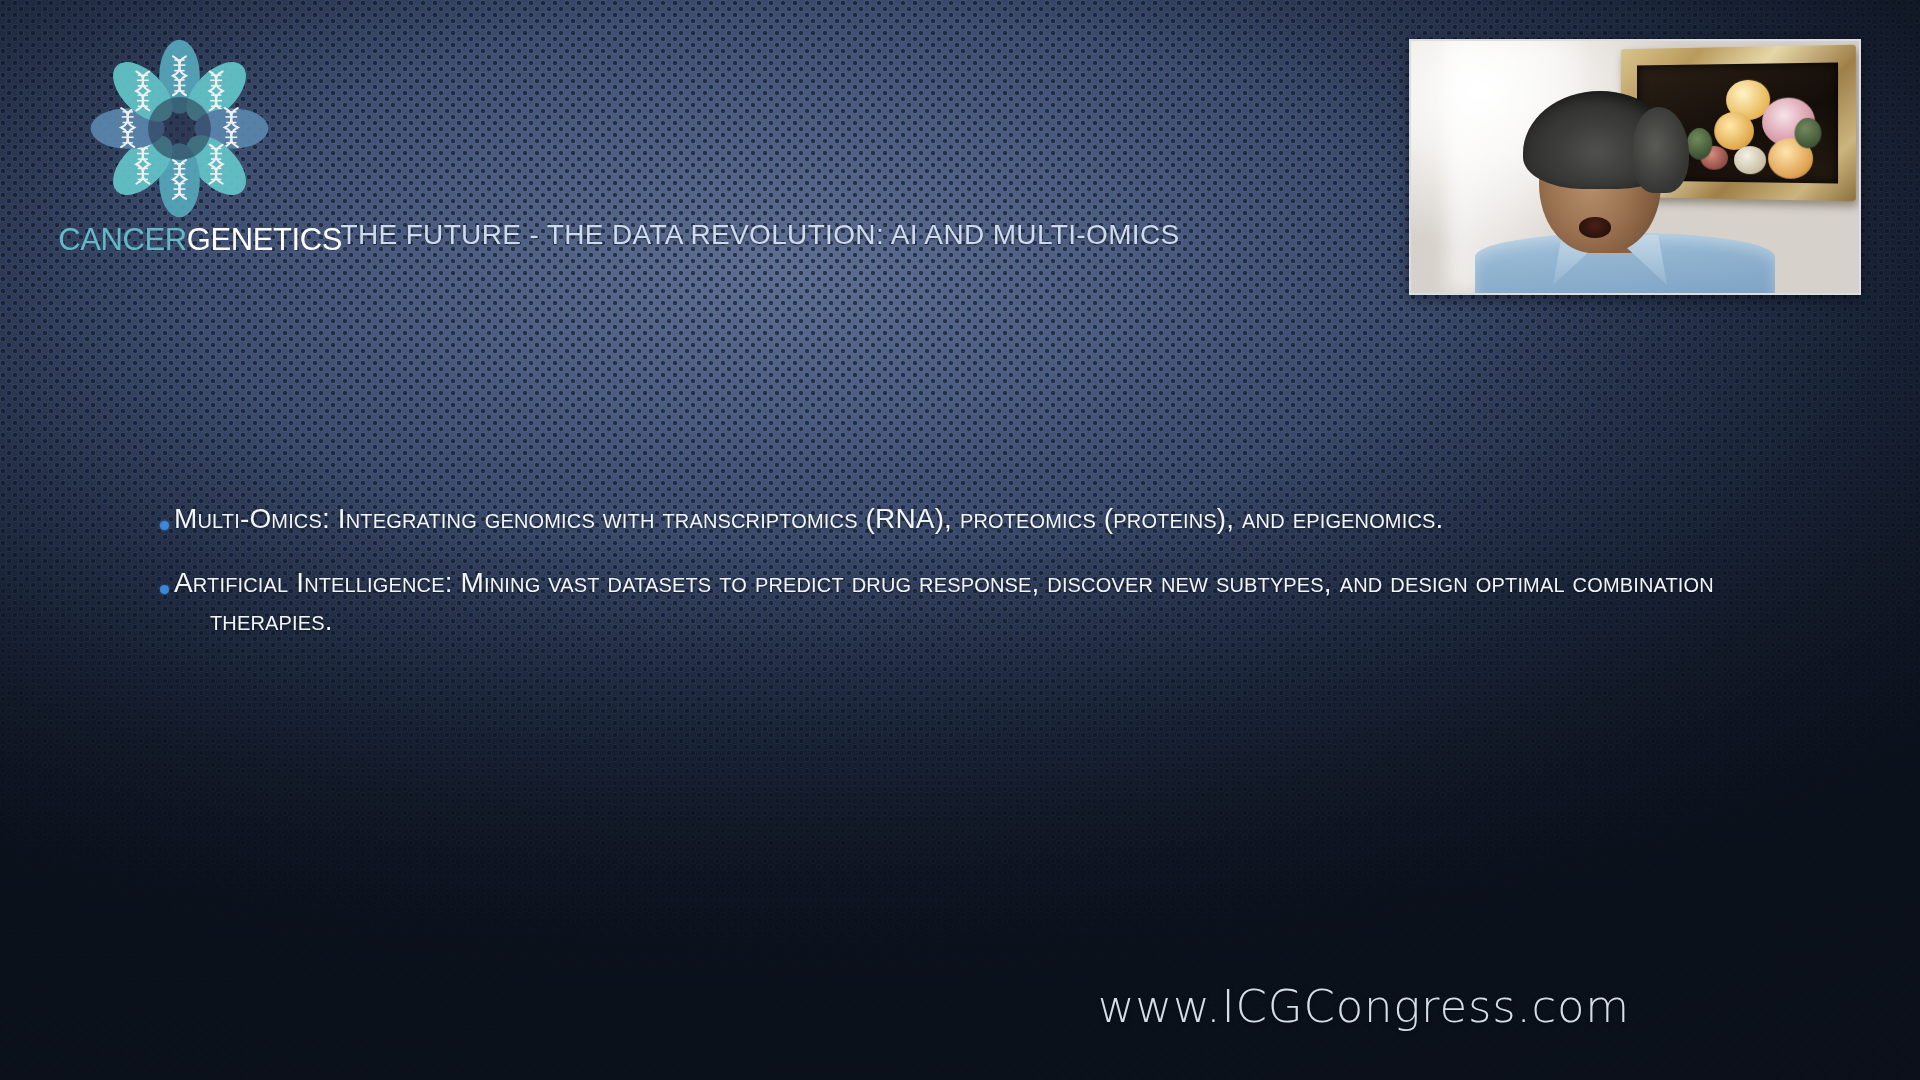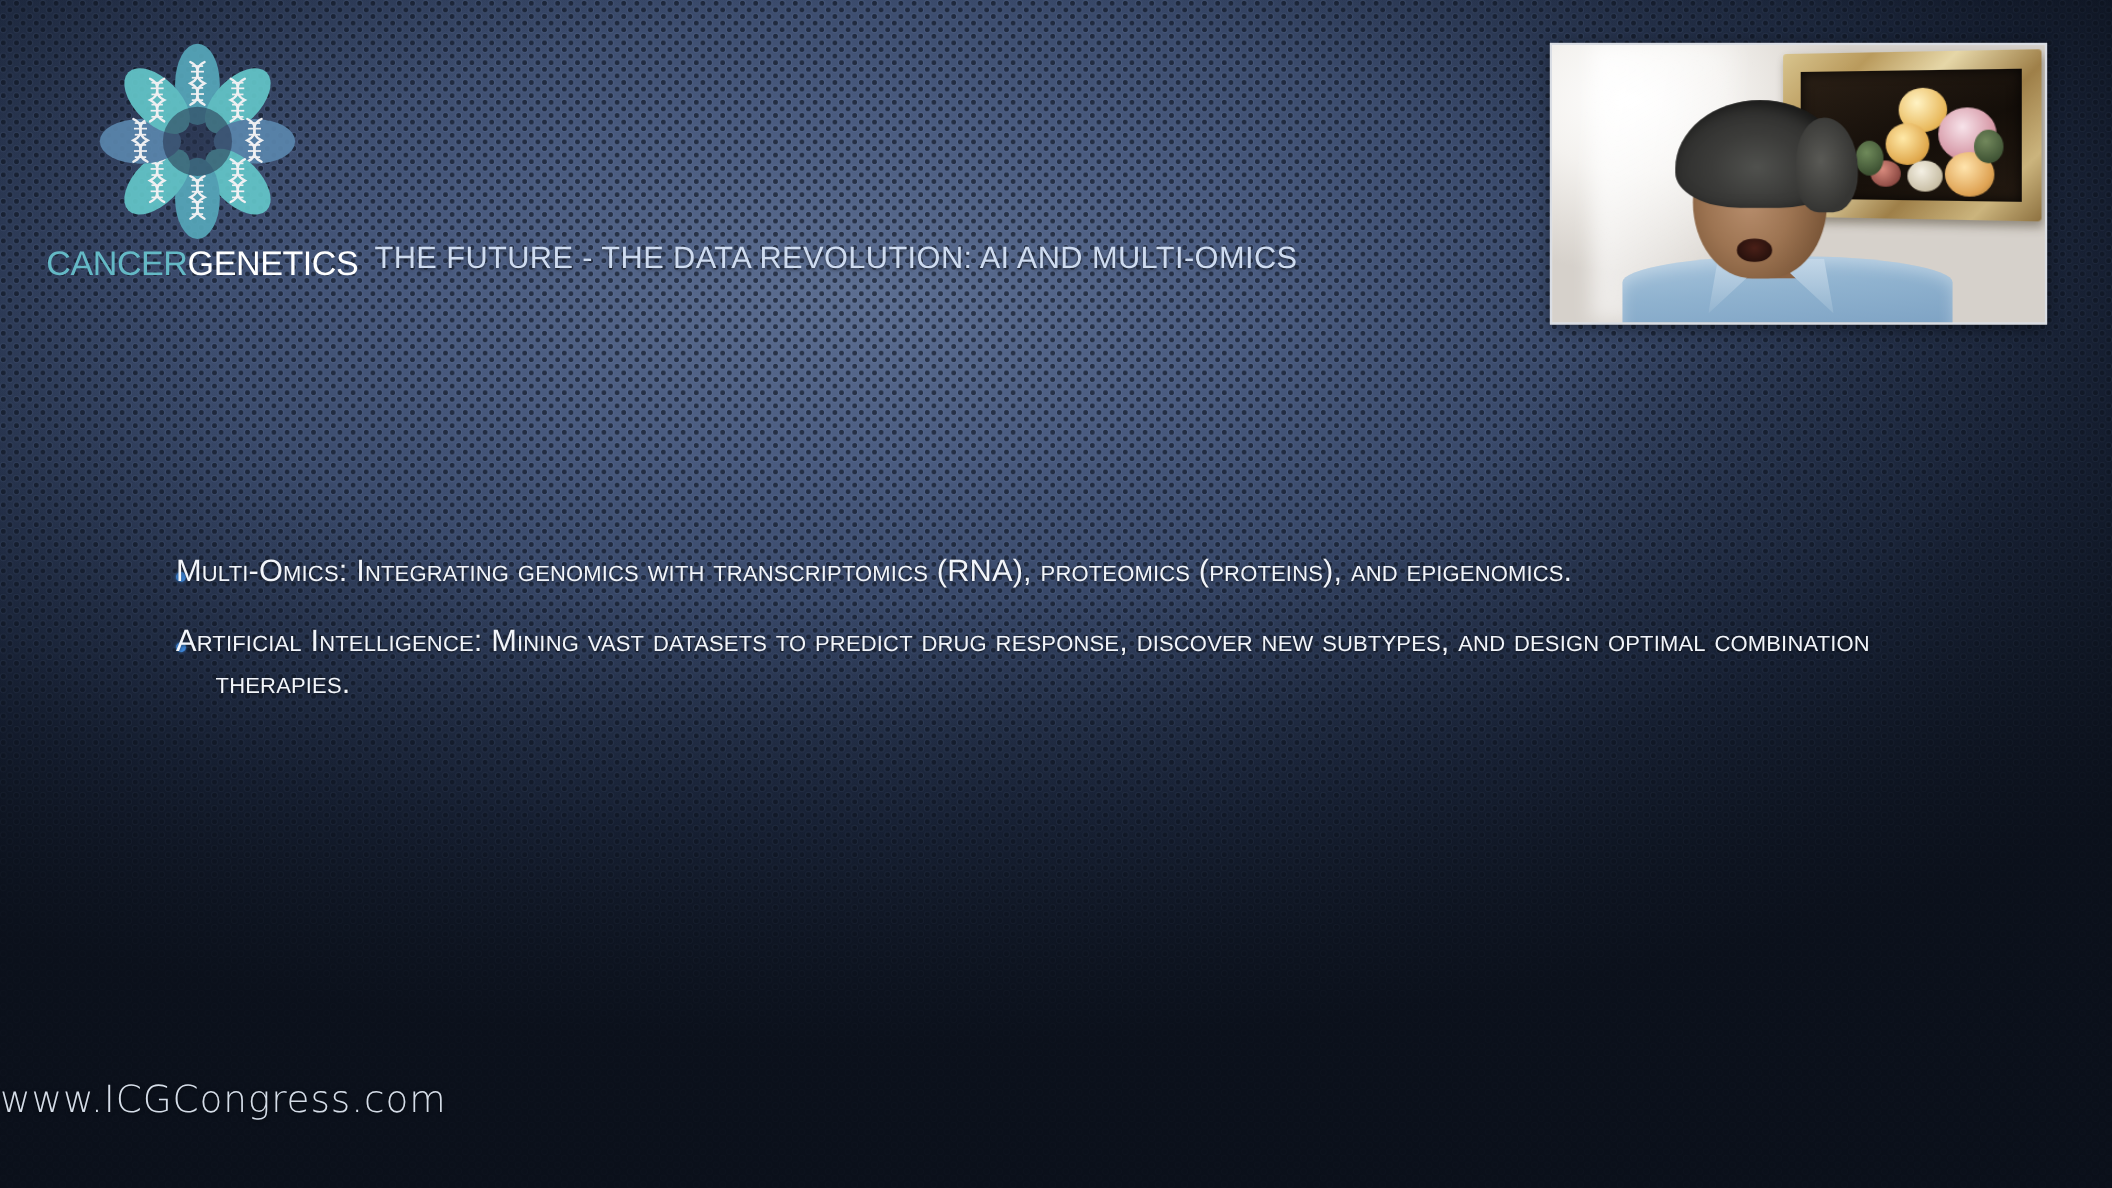--- a/index.html
+++ b/index.html
@@ -52,21 +52,21 @@
   }
 
   
   #logo-block {
     position:absolute; left:42px; top:36px;
     width:300px; height:230px;
   }
   #logo-mark { position:absolute; left:45px; top:0; width:185px; height:185px; }
   #wordmark {
     position:absolute; left:0; top:188px; width:300px;
-    text-align:left;
+    text-align:right;
     font-family:"Liberation Sans", sans-serif;
     font-size:31px; letter-spacing:-0.4px; font-weight:400;
     white-space:nowrap; line-height:1;
   }
   #wordmark .w-cancer { color:#64b9c6; }
   #wordmark .w-genetics { color:#ffffff; }
 
   
   #slide-title {
     position:absolute; left:330px; top:178px; width:860px;
@@ -160,20 +160,21 @@
     background:#8a6243;
   }
 
   
   #bullets {
     position:absolute; left:160px; top:500px; width:1620px;
   }
   .bullet-row {
     display:flex; align-items:flex-start;
     margin-bottom:25px;
+    gap:14px;
   }
   .bullet-dot {
     flex:0 0 auto;
     width:36px; padding-top:16px;
     text-align:left;
   }
   .bullet-dot span {
     display:inline-block; width:9px; height:9px; border-radius:50%;
     background:#3e86d8;
     box-shadow:0 0 3px rgba(62,134,216,0.8);
@@ -189,23 +190,23 @@
     text-shadow:0 1px 3px rgba(0,0,0,0.55);
     text-indent:-36px;
     padding-left:0;
   }
   .bullet-row:nth-child(3) .bullet-text { text-indent:0; }
   .bullet-row:nth-child(3) { margin-left:0; }
 
   
   #footer {
     position:absolute; left:0; top:980px; width:1630px;
-    text-align:left;
+    text-align:right;
     color:#d5dde8;
-    font-size:34px; font-weight:300; letter-spacing:0.8px;
+    font-size:45px; font-weight:300; letter-spacing:0.8px;
     font-family:"DejaVu Sans", sans-serif;
     text-shadow:0 1px 4px rgba(0,0,0,0.5);
   }
 </style>
 </head>
 <body>
 
 <div id="slide">
 
   <div id="texture"></div>

